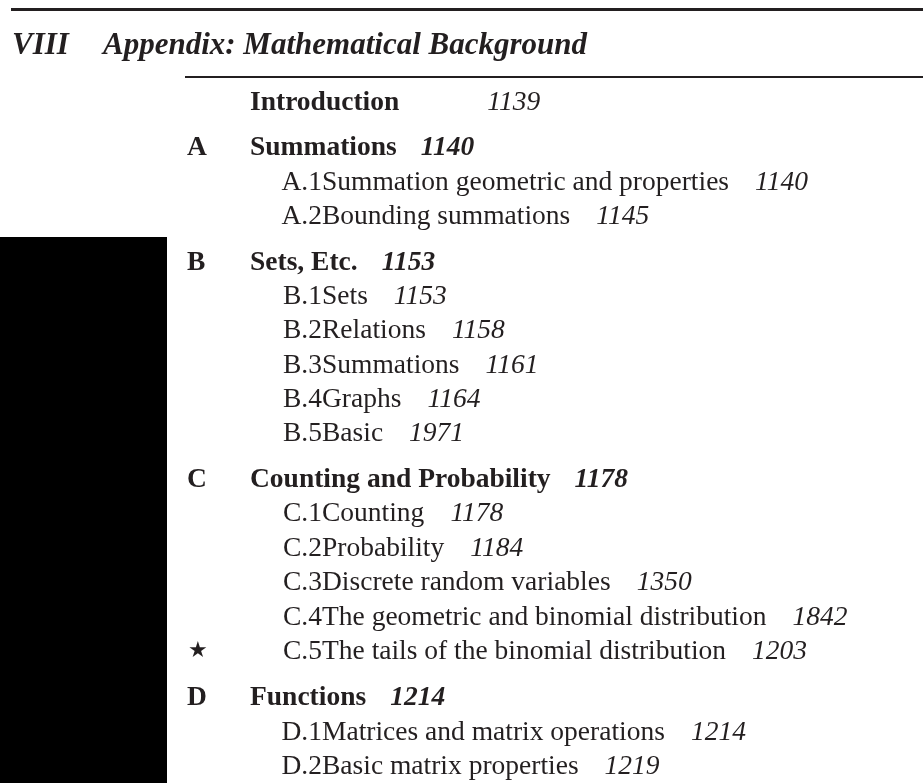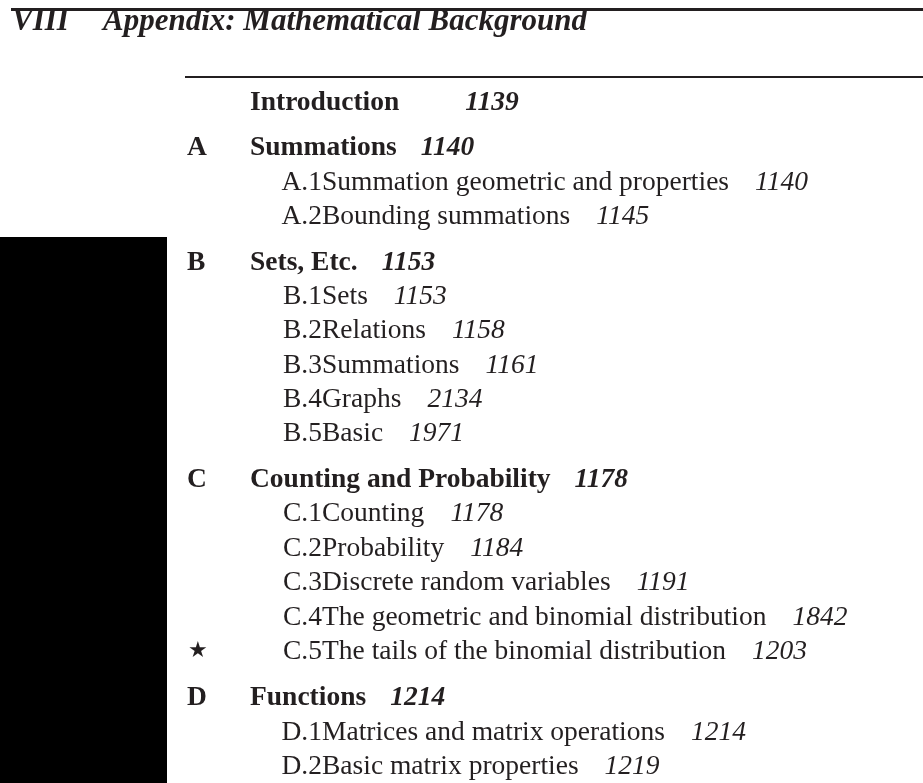--- a/index.html
+++ b/index.html
@@ -27,21 +27,21 @@
       position: absolute;
       left: 185px;
       top: 76px;
       width: 738px;
       height: 2px;
       background: #231f20;
     }
     .part-heading {
       position: absolute;
       left: 12px;
-      top: 0;
+      top: 24px;
       height: 40px;
       font-size: 31px;
       font-weight: bold;
       font-style: italic;
       white-space: nowrap;
       line-height: 40px;
     }
     .part-heading .part-num {
       display: inline-block;
       width: 91px;
@@ -91,22 +91,22 @@
     }
     .row .page {
       font-style: italic;
       margin-left: 26px;
     }
     .row.chapter .page {
       font-weight: bold;
       margin-left: 24px;
     }
     .row.intro .page {
-      font-weight: bold;
-      margin-left: 66px;
+      font-weight: normal;
+      margin-left: 88px;
     }
   </style>
 </head>
 <body>
 
 <div class="rule-top"></div>
 
 <div class="part-heading">
   <span class="part-num">VIII</span><span>Appendix: Mathematical Background</span>
 </div>
@@ -137,38 +137,38 @@
 <div class="row" style="top:278px">
   <span class="content"><span class="num">B.1</span><span>Sets</span><span class="page">1153</span></span>
 </div>
 <div class="row" style="top:312px">
   <span class="content"><span class="num">B.2</span><span>Relations</span><span class="page">1158</span></span>
 </div>
 <div class="row" style="top:347px">
   <span class="content"><span class="num">B.3</span><span>Summations</span><span class="page">1161</span></span>
 </div>
 <div class="row" style="top:381px">
-  <span class="content"><span class="num">B.4</span><span>Graphs</span><span class="page">2134</span></span>
+  <span class="content"><span class="num">B.4</span><span>Graphs</span><span class="page">1164</span></span>
 </div>
 <div class="row" style="top:415px">
   <span class="content"><span class="num">B.5</span><span>Basic</span><span class="page">1971</span></span>
 </div>
 
 <div class="row chapter" style="top:461px">
   <span class="marker">C</span>
   <span class="content"><span>Counting and Probability</span><span class="page">1178</span></span>
 </div>
 <div class="row" style="top:495px">
   <span class="content"><span class="num">C.1</span><span>Counting</span><span class="page">1178</span></span>
 </div>
 <div class="row" style="top:530px">
   <span class="content"><span class="num">C.2</span><span>Probability</span><span class="page">1184</span></span>
 </div>
 <div class="row" style="top:564px">
-  <span class="content"><span class="num">C.3</span><span>Discrete random variables</span><span class="page">1191</span></span>
+  <span class="content"><span class="num">C.3</span><span>Discrete random variables</span><span class="page">1350</span></span>
 </div>
 <div class="row" style="top:599px">
   <span class="content"><span class="num">C.4</span><span>The geometric and binomial distribution</span><span class="page">1842</span></span>
 </div>
 <div class="row" style="top:633px">
   <span class="star">★</span>
   <span class="content"><span class="num">C.5</span><span>The tails of the binomial distribution</span><span class="page">1203</span></span>
 </div>
 
 <div class="row chapter" style="top:679px">

